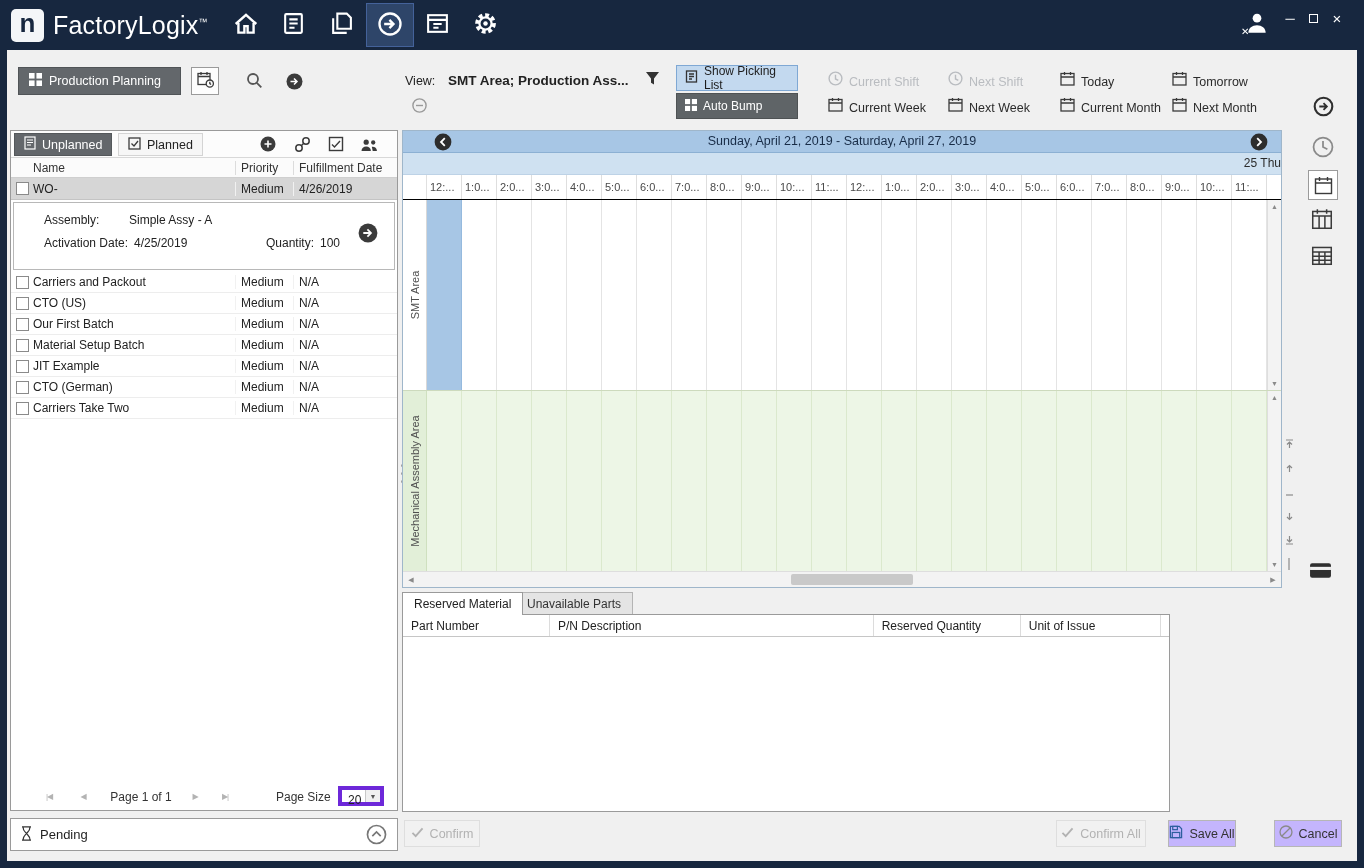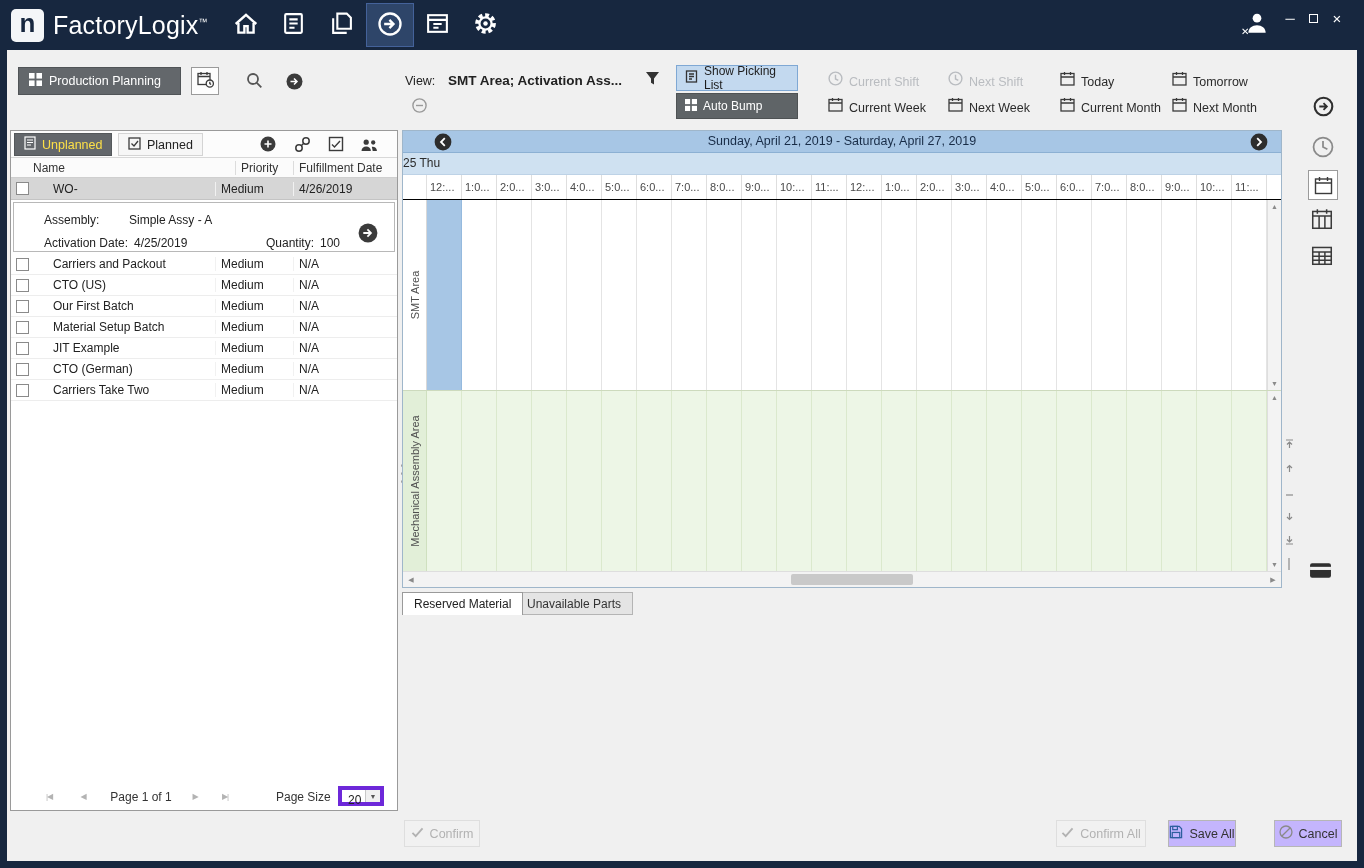--- a/index.html
+++ b/index.html
@@ -33,56 +33,56 @@
 .toggle-btn { position:absolute; width:122px; height:26px; display:flex; align-items:center; gap:6px; padding:0 8px; font-size:12px; }
 .toggle-btn.blue { background:#c3d9ef; border:1px solid #7fa8d4; color:#1c1c1c; }
 .toggle-btn.dark { background:#5f6467; border:1px solid #4e5254; color:#fff; }
 .tb-link { position:absolute; display:flex; align-items:flex-end; gap:6px; font-size:12.5px; color:#2b2b2b; height:18px; white-space:nowrap; }
 .tb-link.disabled { color:#b9bcc0; }
 
 
 .left-panel { position:absolute; left:3px; top:80px; width:388px; height:681px; background:#fff; border:1px solid #9a9a9a; }
 .lp-tabs { position:relative; height:27px; background:#fcfcfc; border-bottom:1px solid #d8d8d8; }
 .lp-tab { position:absolute; top:2px; height:23px; display:flex; align-items:center; gap:6px; padding:0 9px; font-size:12.5px; }
-.lp-tab.dark { left:3px; background:#63676b; color:#fde047; border:1px solid #54585b;align-items:center; }
+.lp-tab.dark { left:3px; background:#63676b; color:#ffffff; border:1px solid #54585b;align-items:center; }
 .lp-tab.light { left:107px; background:#f6f6f6; color:#222; border:1px solid #d4d4d4; }
 .lp-icon { position:absolute; top:5px; }
 .lp-head { display:flex; align-items:center; height:20px; background:#fbfbfb; border-bottom:1px solid #cfcfcf; color:#333; }
 .h-name { flex:1; padding-left:22px; }
 .h-pri { width:58px; border-left:1px solid #dcdcdc; padding-left:5px; }
 .h-date { width:104px; border-left:1px solid #dcdcdc; padding-left:5px; }
 .sel-row { display:flex; align-items:center; height:22px; background:#d6d6d6; border-bottom:1px solid #c4c4c4; }
 .wo-row { display:flex; align-items:center; height:21px; border-bottom:1px solid #ededed; background:#fff; }
 .cb { width:13px; height:13px; border:1px solid #8a8a8a; background:#fff; margin-left:5px; flex:none; }
-.cell { white-space:nowrap; overflow:hidden;margin-left:20px; }
+.cell { white-space:nowrap; overflow:hidden; }
 .c-name { flex:1; padding-left:4px; }
 .c-pri { width:58px; border-left:1px solid #f1f1f1; padding-left:5px; }
 .c-date { width:104px; border-left:1px solid #f1f1f1; padding-left:5px; }
-.wo-card { position:relative; margin:2px; height:50px; border:1px solid #b8b8b8; background:#fff; }
+.wo-card { position:relative; margin:2px; height:68px; border:1px solid #b8b8b8; background:#fff; }
 .wo-card span { position:absolute; font-size:12px; white-space:nowrap; }
 .arrow-btn { position:absolute; right:16px; top:20px; width:20px; height:20px; }
 .lp-pager { position:absolute; left:0; right:0; bottom:0; height:28px; background:#fff; }
 .pg-btn { position:absolute; top:5px; width:24px; height:18px; font-size:8px; color:#b3b3b3; display:flex; align-items:center; justify-content:center; letter-spacing:-1px; }
 .pg-text { position:absolute; top:8px; left:88px; width:84px; text-align:center; color:#333; }
 .pg-label { position:absolute; top:8px; left:265px; color:#333; }
 .pg-select { position:absolute; top:4px; left:327px; width:46px; height:20px; border:4px solid #6d28d9; background:#fff; display:flex; align-items:stretch; }
 .pg-select .val { flex:1; padding:3px 0 0 6px; }
 .pg-select .dd { width:15px; background:#f0f0f0; border-left:1px solid #c8c8c8; font-size:7px; color:#555; display:flex; align-items:center; justify-content:center; }
 .pending-bar { position:absolute; left:3px; top:768px; width:388px; height:33px; background:#fff; border:1px solid #9a9a9a; display:flex; align-items:center; }
 .pending-bar .pl { margin-left:8px; font-size:13px; color:#1f1f1f; }
 .expand-circle { margin-left:auto; margin-right:10px; width:21px; height:21px; }
 .splitter { position:absolute; left:393px; top:400px; width:5px; height:46px; display:flex; flex-direction:column; gap:5px; align-items:center; justify-content:center; }
 .splitter i { width:3px; height:3px; background:#9a9a9a; border-radius:50%; }
 
 
 .scheduler { position:absolute; left:395px; top:80px; width:880px; height:458px; background:#fff; border:1px solid #9fb6ca; }
 .sch-date { position:relative; height:22px; background:#a7c6e5; border-bottom:1px solid #8cb0d3; text-align:center; line-height:21px; font-size:12.5px; color:#182c47; }
 .nav-circle { position:absolute; top:2px; width:18px; height:18px; }
 .nav-circle.prev { left:31px; } .nav-circle.next { right:13px; }
-.sch-day { height:22px; background:#cfe1f1; border-bottom:1px solid #bdd2e6; text-align:left; line-height:21px; color:#2b2b2b; }
+.sch-day { height:22px; background:#cfe1f1; border-bottom:1px solid #bdd2e6; text-align:right; line-height:21px; color:#2b2b2b; }
 .sch-timehead { display:flex; height:25px; border-bottom:1px solid #000000; background:#fff; }
 .corner { width:24px; border-right:1px solid #e0e0e0; }
 .thcells { display:flex; width:840px; }
 .tcell { width:35px; border-right:1px solid #dedede; font-size:11px; color:#4a4a4a; padding:6px 0 0 3px; overflow:hidden; white-space:nowrap; }
 .thfill { flex:1; }
 .band { display:flex; }
 .band-smt { height:190px; }
 .band-mech { height:181px; border-top:1px solid #cddabd; }
 .area-label { width:24px; position:relative; border-right:1px solid #d8d8d8; background:#fff; flex:none; }
 .band-mech .area-label { background:#e2efd8; border-right:1px solid #cfe0bf; }
@@ -201,21 +201,21 @@
     <div class="abs" style="left:239px;top:22px"><svg width="17" height="17" viewBox="0 0 17 17" fill="none" stroke="#555" stroke-width="1.8">
           <circle cx="7" cy="7" r="5"></circle>
           <path d="M10.8 10.8 15.3 15.3"></path>
         </svg></div>
     <div class="abs" style="left:279px;top:23px"><svg width="17" height="17" viewBox="0 0 17 17">
           <circle cx="8.5" cy="8.5" r="8" fill="#3b3b3b"></circle>
           <path d="M4.5 8.5h6M8 5.5l3 3-3 3" stroke="#fff" stroke-width="1.5" fill="none"></path>
         </svg></div>
 
     <div class="txt" style="left:398px;top:24px">View:</div>
-    <div class="txt bold" style="left:441px;top:23px">SMT Area; Activation Ass...</div>
+    <div class="txt bold" style="left:441px;top:23px">SMT Area; Production Ass...</div>
     <div class="abs" style="left:638px;top:21px"><svg width="15" height="15" viewBox="0 0 15 15" fill="#333">
           <path d="M1 1h13L9 7.5V13.5l-3-1.8V7.5z"></path>
         </svg></div>
     <div class="abs" style="left:405px;top:48px"><svg width="15" height="15" viewBox="0 0 15 15" fill="none" stroke="#9a9a9a" stroke-width="1.4">
           <circle cx="7.5" cy="7.5" r="6.6"></circle>
           <path d="M4 7.5h7"></path>
         </svg></div>
 
     <div class="toggle-btn blue" style="left:669px;top:15px">
       <span><svg width="13" height="13" viewBox="0 0 13 13" fill="none" stroke="#333" stroke-width="1.3">
@@ -412,20 +412,30 @@
         </span>
       </div>
     </div>
 
     <div class="splitter">
         <i></i>
         <i></i>
         <i></i>
       </div>
 
+    <div class="pending-bar">
+      <span style="margin-left:10px"><svg width="11" height="15" viewBox="0 0 11 15" fill="none" stroke="#333" stroke-width="1.2">
+            <path d="M1 .8h9M1 14.2h9M2 1c0 4 2.5 5 3.5 6.5C6.5 5.9 9 5 9 1M2 14c0-4 2.5-5 3.5-6.5C6.5 9.1 9 10 9 14"></path>
+          </svg></span>
+      <span class="pl">Pending</span>
+      <span class="expand-circle"><svg width="21" height="21" viewBox="0 0 20 20" fill="none" stroke="#777" stroke-width="1.6">
+            <circle cx="10" cy="10" r="8.6"></circle>
+            <path d="M6 11.5 10 7.5l4 4"></path>
+          </svg></span>
+    </div>
 
     <div class="scheduler">
       <div class="sch-date">
         <span class="nav-circle prev"><svg width="18" height="18" viewBox="0 0 18 18">
               <circle cx="9" cy="9" r="8.4" fill="#2d2d2d"></circle>
               <path d="M10.8 5.2 7 9l3.8 3.8" stroke="#fff" stroke-width="1.8" fill="none"></path>
             </svg></span>
         <span>Sunday, April 21, 2019 - Saturday, April 27, 2019</span>
         <span class="nav-circle next"><svg width="18" height="18" viewBox="0 0 18 18">
               <circle cx="9" cy="9" r="8.4" fill="#2d2d2d"></circle>
@@ -593,20 +603,30 @@
     <div class="rail-icon" style="left:1302px;top:512px">
         <svg width="23" height="17" viewBox="0 0 22 16">
           <rect x="1" y="1" width="20" height="14" rx="2" fill="#2f2f2f"></rect>
           <rect x="1" y="4.5" width="20" height="3" fill="#f0f0f0"></rect>
         </svg>
       </div>
 
     <div class="bottom-panel">
       <div class="bp-tab active">Reserved Material</div>
       <div class="bp-tab inactive">Unavailable Parts</div>
+      <div class="bp-table">
+        <div class="bp-head">
+            <div class="mcol c0">Part Number</div>
+            <div class="mcol c1">P/N Description</div>
+            <div class="mcol c2">Reserved Quantity</div>
+            <div class="mcol c3">Unit of Issue</div>
+            <div class="mcol c4">Reel Count</div>
+          </div>
+        <div class="bp-body"></div>
+      </div>
     </div>
 
     <div class="foot-btn disabled" style="left:397px;width:76px">
       <span><svg width="13" height="11" viewBox="0 0 14 12" fill="none" stroke="#b2b2b2" stroke-width="2">
             <path d="M1.5 6.5 5 10 12.5 1.5"></path>
           </svg></span>
       <span>Confirm</span>
     </div>
     <div class="foot-btn disabled" style="left:1049px;width:90px">
       <span><svg width="13" height="11" viewBox="0 0 14 12" fill="none" stroke="#b2b2b2" stroke-width="2">

